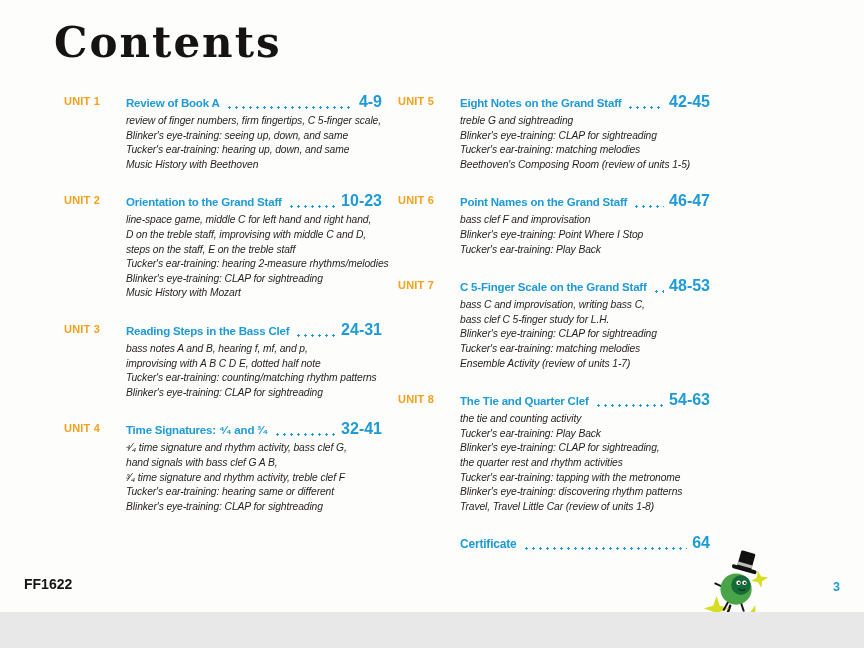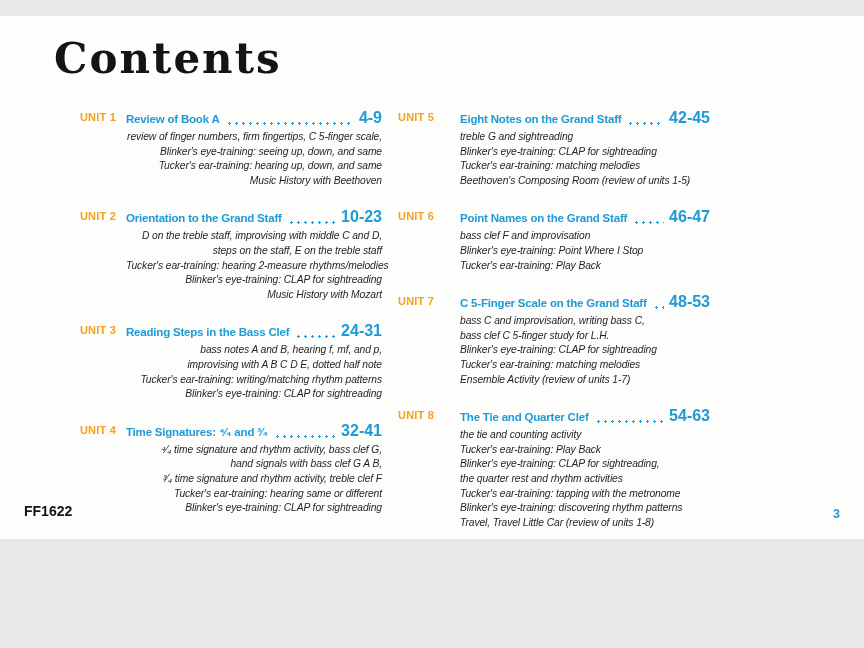--- a/index.html
+++ b/index.html
@@ -1,28 +1,28 @@
 <!DOCTYPE html>
 <html><head>
 <meta charset="utf-8">
 <style>
   html,body{margin:0;padding:0;background:#e8e8e8;}
   .page{
-    position:relative;width:864px;height:523px;margin:16px auto;
+    position:relative;width:864px;height:612px;margin:0 auto;
     background:#fdfdfb;overflow:hidden;
     font-family:"Liberation Sans","DejaVu Sans",sans-serif;
     color:#231f20;
   }
   .big-title{
     position:absolute;left:54px;top:18px;margin:0;
     font-family:"DejaVu Serif","Liberation Serif",serif;
     font-weight:700;font-size:42px;letter-spacing:2px;color:#161412;
   }
   .col{position:absolute;top:93px;display:flex;flex-direction:column;gap:20px;}
-  .col-left{left:64px;width:318px;text-align:right;}
+  .col-left{left:64px;width:318px;}
   .col-right{left:398px;width:312px;}
   .unit{display:flex;}
   .unit-label{
     flex:0 0 52px;margin-right:10px;padding-top:2px;
     font-size:11px;font-weight:700;letter-spacing:.2px;
     color:var(--unit-orange,#f5a01e);
   }
   .unit-body{flex:1;min-width:0;}
   .unit-title-row{display:flex;align-items:baseline;}
   .unit-title{
@@ -74,40 +74,41 @@
   </section>
       <section class="unit">
     <div class="unit-label">UNIT 2</div>
     <div class="unit-body">
       <div class="unit-title-row">
         <span class="unit-title">Orientation to the Grand Staff</span>
         <span class="leader"></span>
         <span class="unit-pages">10-23</span>
       </div>
       <div class="unit-details">
+            <div class="detail">line-space game, middle C for left hand and right hand,</div>
             <div class="detail">D on the treble staff, improvising with middle C and D,</div>
             <div class="detail">steps on the staff, E on the treble staff</div>
             <div class="detail">Tucker's ear-training: hearing 2-measure rhythms/melodies</div>
             <div class="detail">Blinker's eye-training: CLAP for sightreading</div>
             <div class="detail">Music History with Mozart</div>
           </div>
     </div>
   </section>
       <section class="unit">
     <div class="unit-label">UNIT 3</div>
     <div class="unit-body">
       <div class="unit-title-row">
         <span class="unit-title">Reading Steps in the Bass Clef</span>
         <span class="leader"></span>
         <span class="unit-pages">24-31</span>
       </div>
       <div class="unit-details">
             <div class="detail">bass notes A and B, hearing f, mf, and p,</div>
             <div class="detail">improvising with A B C D E, dotted half note</div>
-            <div class="detail">Tucker's ear-training: writing/matching rhythm patterns</div>
+            <div class="detail">Tucker's ear-training: counting/matching rhythm patterns</div>
             <div class="detail">Blinker's eye-training: CLAP for sightreading</div>
           </div>
     </div>
   </section>
       <section class="unit">
     <div class="unit-label">UNIT 4</div>
     <div class="unit-body">
       <div class="unit-title-row">
         <span class="unit-title">Time Signatures: ⁴⁄₄ and ³⁄₄</span>
         <span class="leader"></span>

